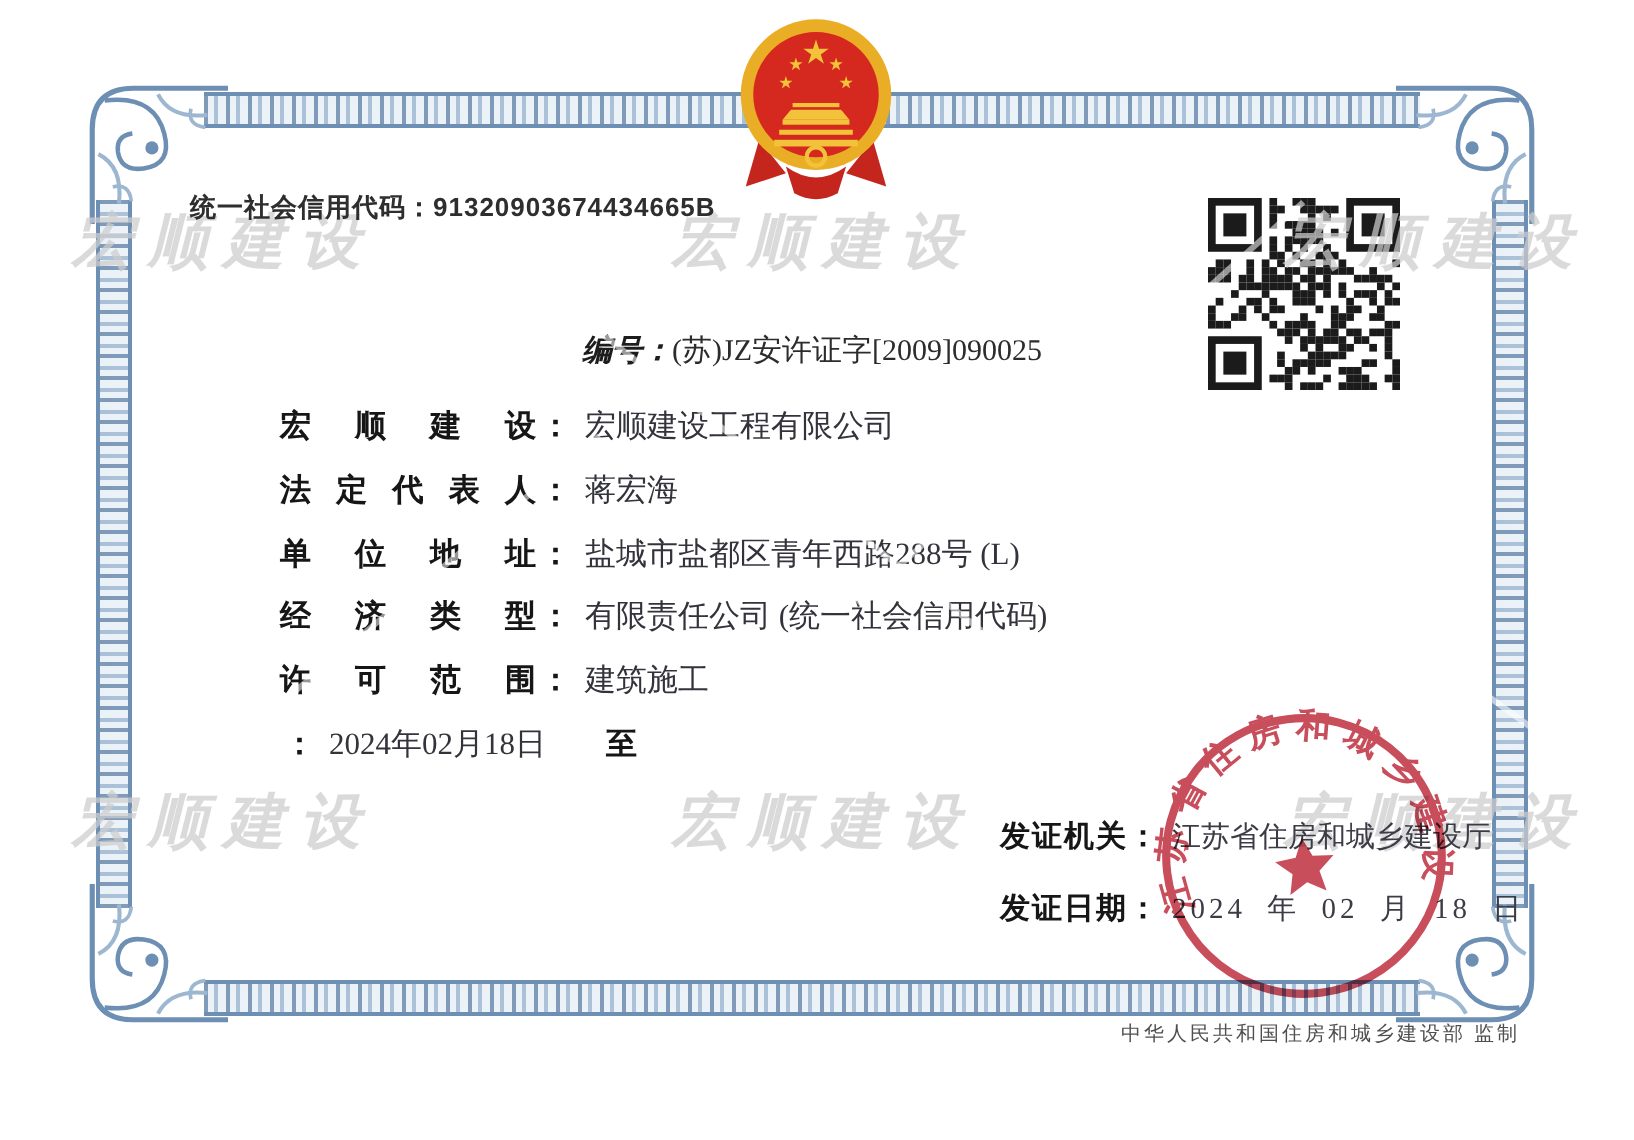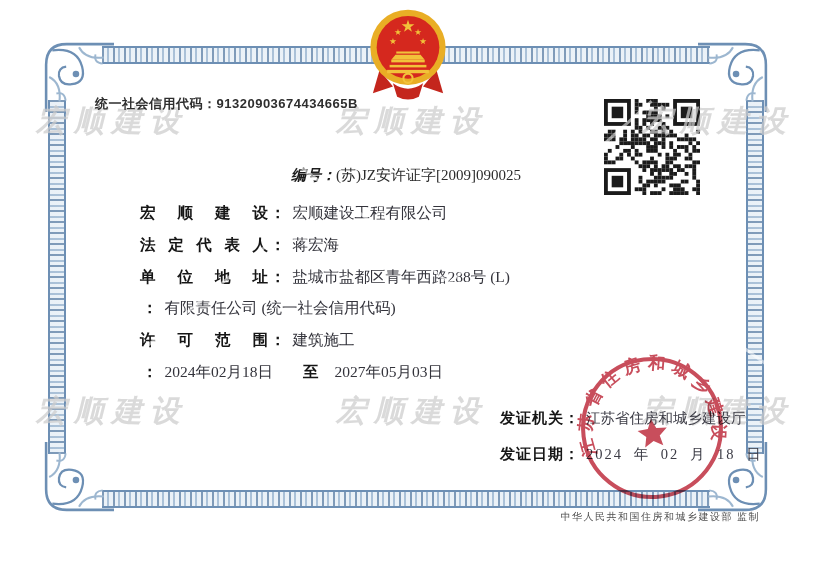--- a/index.html
+++ b/index.html
@@ -389,33 +389,33 @@
       <span class="flabel">法定代表人</span>
         <span class="fcolon">：</span>
         <span class="fvalue">蒋宏海</span>
     </div>
     <div class="frow">
       <span class="flabel">单位地址</span>
         <span class="fcolon">：</span>
         <span class="fvalue">盐城市盐都区青年西路288号 (L)</span>
     </div>
     <div class="frow">
+      <span class="flabel">经济类型</span>
         <span class="fcolon">：</span>
         <span class="fvalue">有限责任公司 (统一社会信用代码)</span>
     </div>
     <div class="frow">
       <span class="flabel">许可范围</span>
         <span class="fcolon">：</span>
         <span class="fvalue">建筑施工</span>
     </div>
     <div class="frow">
         <span class="fcolon">：</span>
         <span class="fvalue">2024年02月18日</span>
         <span class="vto">至</span>
-        <span class="fvalue">2027年05月03日</span>
     </div>
   </div>
 
   <div class="dline" style="left:250px;top:235px;width:280px;transform:rotate(38deg);"></div>
   <div class="dline" style="left:390px;top:200px;width:300px;transform:rotate(-42deg);"></div>
   <div class="dline" style="left:70px;top:300px;width:260px;transform:rotate(-40deg);"></div>
   <div class="dline" style="left:540px;top:300px;width:280px;transform:rotate(36deg);"></div>
 
   <div class="issue">
     <div class="irow">

